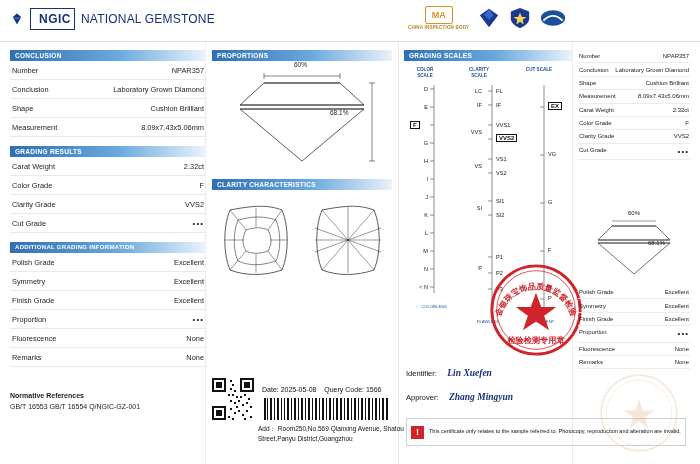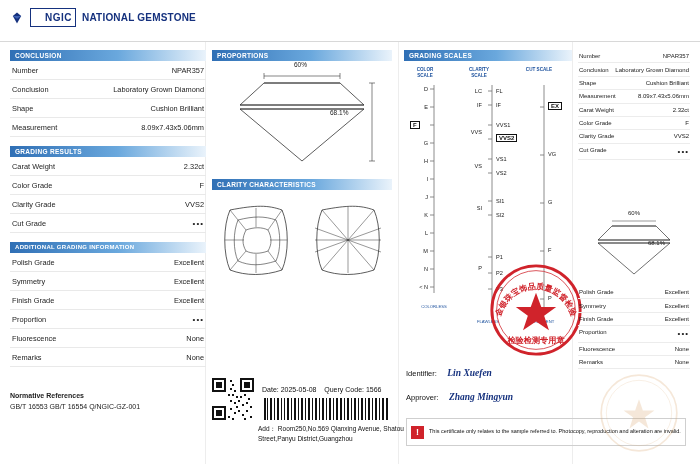--- a/index.html
+++ b/index.html
@@ -9,25 +9,25 @@
     font-family:"Liberation Sans", sans-serif;
     color:#1b1b1b;
     position:relative;
     overflow:hidden;
   }
   .page{position:absolute;inset:0;}
   
   .header{position:absolute;left:0;top:0;width:700px;height:42px;background:#fff;}
   .hdr-left{position:absolute;left:10px;top:8px;display:flex;align-items:center;gap:6px;}
   .ngic-box{
-    border:1.6px solid #15317e;color:#15317e;font-weight:bold;font-size:10px;
-    padding:3px 3px 3px 14px;letter-spacing:.5px;
+    border:1.6px solid #15317e;color:#15317e;font-weight:bold;font-size:12px;
+    padding:3px 3px 3px 8px;letter-spacing:.5px;
   }
   .gem-ico{width:14px;height:14px;}
-  .hdr-title{font-size:10px;font-weight:bold;color:#15317e;line-height:11px;letter-spacing:.2px;}
+  .hdr-title{font-size:12px;font-weight:normal;color:#15317e;line-height:11px;letter-spacing:.2px;}
   .hdr-logos{position:absolute;left:408px;top:6px;display:flex;align-items:center;gap:9px;}
   .logo-cma{font-size:8px;color:#c9302c;font-weight:bold;display:flex;flex-direction:column;align-items:center;}
   .cma-mark{width:26px;height:16px;border:1.4px solid #d7902a;border-radius:2px;display:flex;align-items:center;justify-content:center;font-size:9px;color:#d7902a;font-weight:bold;}
   .cma-cap{font-size:4.5px;color:#b58329;margin-top:1px;letter-spacing:.2px;}
   .logo-diamond{width:22px;height:22px;position:relative;}
   .logo-shield{width:22px;height:22px;}
   .logo-oval{width:26px;height:18px;}
   .hdr-rule{position:absolute;left:0;top:41px;width:700px;height:1px;background:#d8d8d8;}
 
   
@@ -102,20 +102,38 @@
       <svg class="gem-ico" viewBox="0 0 20 20">
         <polygon points="4,7 10,2 16,7 10,18" fill="#15317e"></polygon>
         <polygon points="4,7 16,7 10,11" fill="#3f63b5"></polygon>
       </svg>
       <div class="ngic-box">NGIC</div>
       <div>
         <div class="hdr-title">NATIONAL GEMSTONE</div>
       </div>
     </div>
 
+    <div class="hdr-logos">
+      <div class="logo-cma">
+        <div class="cma-mark">MA</div>
+        <div class="cma-cap">CHINA INSPECTION BODY</div>
+      </div>
+      <svg class="logo-diamond" viewBox="0 0 24 24">
+        <polygon points="12,2 22,9 12,22 2,9" fill="#1a3a8f"></polygon>
+        <polygon points="12,2 17,9 12,14 7,9" fill="#3b63c9"></polygon>
+      </svg>
+      <svg class="logo-shield" viewBox="0 0 24 24">
+        <path d="M12 1 L22 5 V13 C22 19 12 23 12 23 C12 23 2 19 2 13 V5 Z" fill="#1a3a8f"></path>
+        <polygon points="12,6 14,11 19,11 15,14 16,19 12,16 8,19 9,14 5,11 10,11" fill="#ffd24d"></polygon>
+      </svg>
+      <svg class="logo-oval" viewBox="0 0 30 20">
+        <ellipse cx="15" cy="10" rx="14" ry="9" fill="#1a4f9c"></ellipse>
+        <path d="M4 13 Q15 2 26 13" stroke="#fff" stroke-width="2" fill="none"></path>
+      </svg>
+    </div>
     <div class="hdr-rule"></div>
   </div>
 
   <div class="col-left">
 
     <div class="bar">CONCLUSION</div>
     <div>
       <div class="rowline">
         <span class="k">Number</span>
         <span class="v">NPAR357</span>

